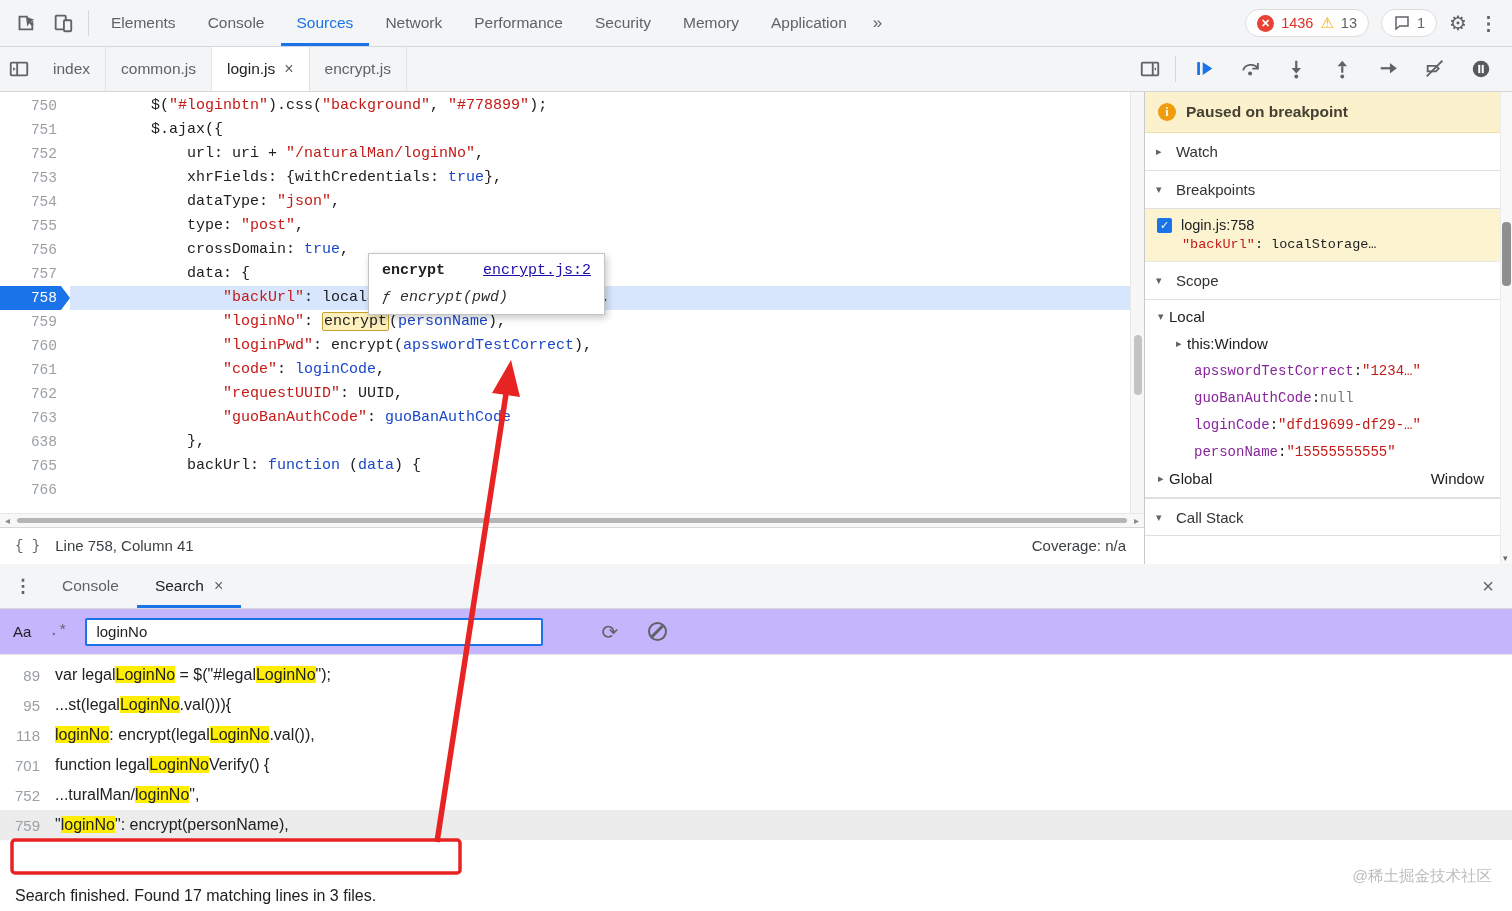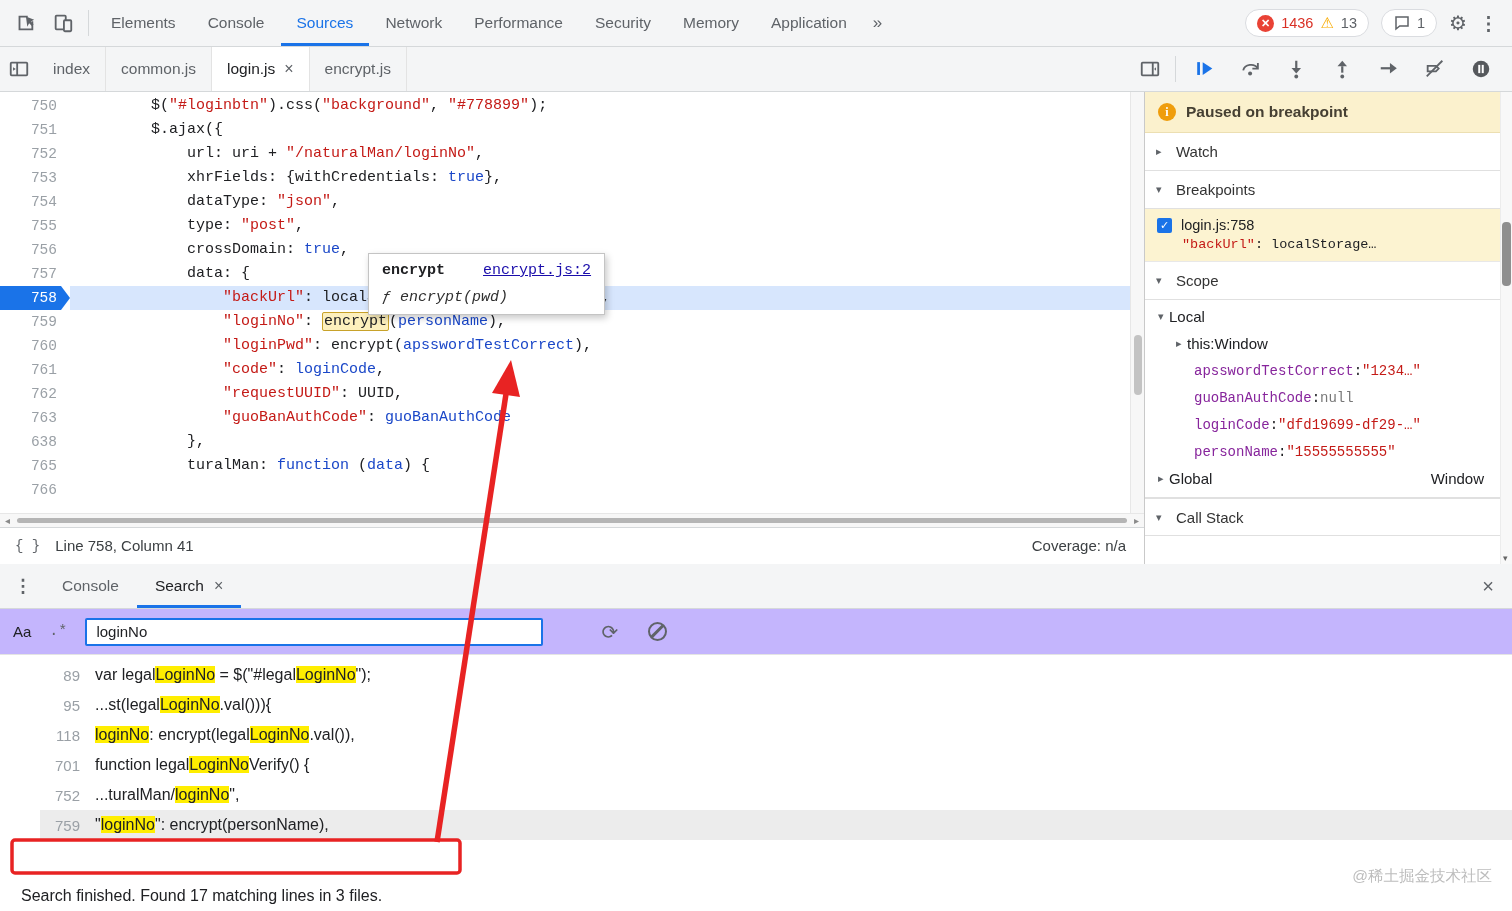--- a/index.html
+++ b/index.html
@@ -102,27 +102,27 @@
   .drawer-tab.active { color:#202124; border-bottom-color:#1a73e8; }
   .drawer-close { margin-left:auto; display:flex; align-items:center; padding:0 18px; color:#5f6368; font-size:20px; }
   .searchbar { height:46px; background:#c4b5fd; border-bottom:1px solid #e4e4e4; display:flex; align-items:center; padding-left:13px; }
   .toggle-aa { font-size:15px; color:#202124; margin-right:18px; }
   .toggle-re { font-size:15px; color:#5f6368; margin-right:18px; font-family:"Liberation Mono",monospace; }
   .search-input { width:458px; height:28px; border:2px solid #1a73e8; border-radius:2px; outline:none;
     font-size:15px; padding:0 9px; color:#202124; font-family:"Liberation Sans",sans-serif; }
   .refresh-btn { margin-left:58px; color:#5f6368; font-size:20px; }
   .block-btn { margin-left:30px; width:19px; height:19px; border:2.5px solid #5f6368; border-radius:50%; position:relative; }
   .block-btn::after { content:""; position:absolute; left:-1px; top:6px; width:16px; height:2.5px; background:#5f6368; transform:rotate(-45deg); }
-  .results { height:226px; background:#fff; overflow:hidden; padding-top:5px; position:relative;padding-left:40px; }
+  .results { height:226px; background:#fff; overflow:hidden; padding-top:5px; position:relative; }
   .result-row { display:flex; align-items:center; height:30px; font-size:16px; color:#202124; }
   .result-row.boxed { background:#ececec; }
   .res-num { flex:0 0 55px; width:55px; text-align:right; padding-right:15px; color:#9aa0a6; font-size:15px; }
   .res-text { white-space:pre; }
   .hl { background:#ffee00; }
-  .bottom-status { height:30px; background:#fff; display:flex; align-items:center; padding-left:21px; font-size:16px; color:#202124; }
+  .bottom-status { height:30px; background:#fff; display:flex; align-items:center; padding-left:15px; font-size:16px; color:#202124; }
   
   .annotations { position:absolute; inset:0; width:1512px; height:911px; z-index:40; pointer-events:none; }
   .watermark { position:absolute; right:20px; top:866px; z-index:30; color:#bdbdbd; font-size:15.5px; }
 </style>
 </head>
 <body>
 
 <header class="topbar">
   <span class="icon-btn">
     <svg width="22" height="22" viewBox="0 0 24 24">
@@ -257,21 +257,21 @@
           <div class="code-line"><span class="gutter">755</span><span class="code-text"><span>            type: </span><span class="tok-s">"post"</span><span>,</span></span></div>
           <div class="code-line"><span class="gutter">756</span><span class="code-text"><span>            crossDomain: </span><span class="tok-k">true</span><span>,</span></span></div>
           <div class="code-line"><span class="gutter">757</span><span class="code-text"><span>            data: {</span></span></div>
           <div class="code-line paused"><span class="gutter bp">758</span><span class="code-text"><span>                </span><span class="tok-s">"backUrl"</span><span>: localStorage.</span><span class="tok-x">getItem</span><span>(</span><span class="tok-s">"backUrl"</span><span>),</span></span></div>
           <div class="code-line"><span class="gutter">759</span><span class="code-text"><span>                </span><span class="tok-s">"loginNo"</span><span>: </span><span class="tok-b">encrypt</span><span>(</span><span class="tok-v">personName</span><span>),</span></span></div>
           <div class="code-line"><span class="gutter">760</span><span class="code-text"><span>                </span><span class="tok-s">"loginPwd"</span><span>: encrypt(</span><span class="tok-v">apsswordTestCorrect</span><span>),</span></span></div>
           <div class="code-line"><span class="gutter">761</span><span class="code-text"><span>                </span><span class="tok-s">"code"</span><span>: </span><span class="tok-v">loginCode</span><span>,</span></span></div>
           <div class="code-line"><span class="gutter">762</span><span class="code-text"><span>                </span><span class="tok-s">"requestUUID"</span><span>: UUID,</span></span></div>
           <div class="code-line"><span class="gutter">763</span><span class="code-text"><span>                </span><span class="tok-s">"guoBanAuthCode"</span><span>: </span><span class="tok-v">guoBanAuthCode</span></span></div>
           <div class="code-line"><span class="gutter">638</span><span class="code-text"><span>            },</span></span></div>
-          <div class="code-line"><span class="gutter">765</span><span class="code-text"><span>            turalMan: </span><span class="tok-k">function</span><span> (</span><span class="tok-v">data</span><span>) {</span></span></div>
+          <div class="code-line"><span class="gutter">765</span><span class="code-text"><span>            backUrl: </span><span class="tok-k">function</span><span> (</span><span class="tok-v">data</span><span>) {</span></span></div>
           <div class="code-line"><span class="gutter">766</span><span class="code-text"><span></span></span></div>
         </div>
       <div class="vscroll">
           <div class="thumb"></div>
         </div>
     </div>
     <div class="hscroll">
       <span class="arrow">◂</span>
       <div class="hthumb"></div>
       <span class="arrow">▸</span>

